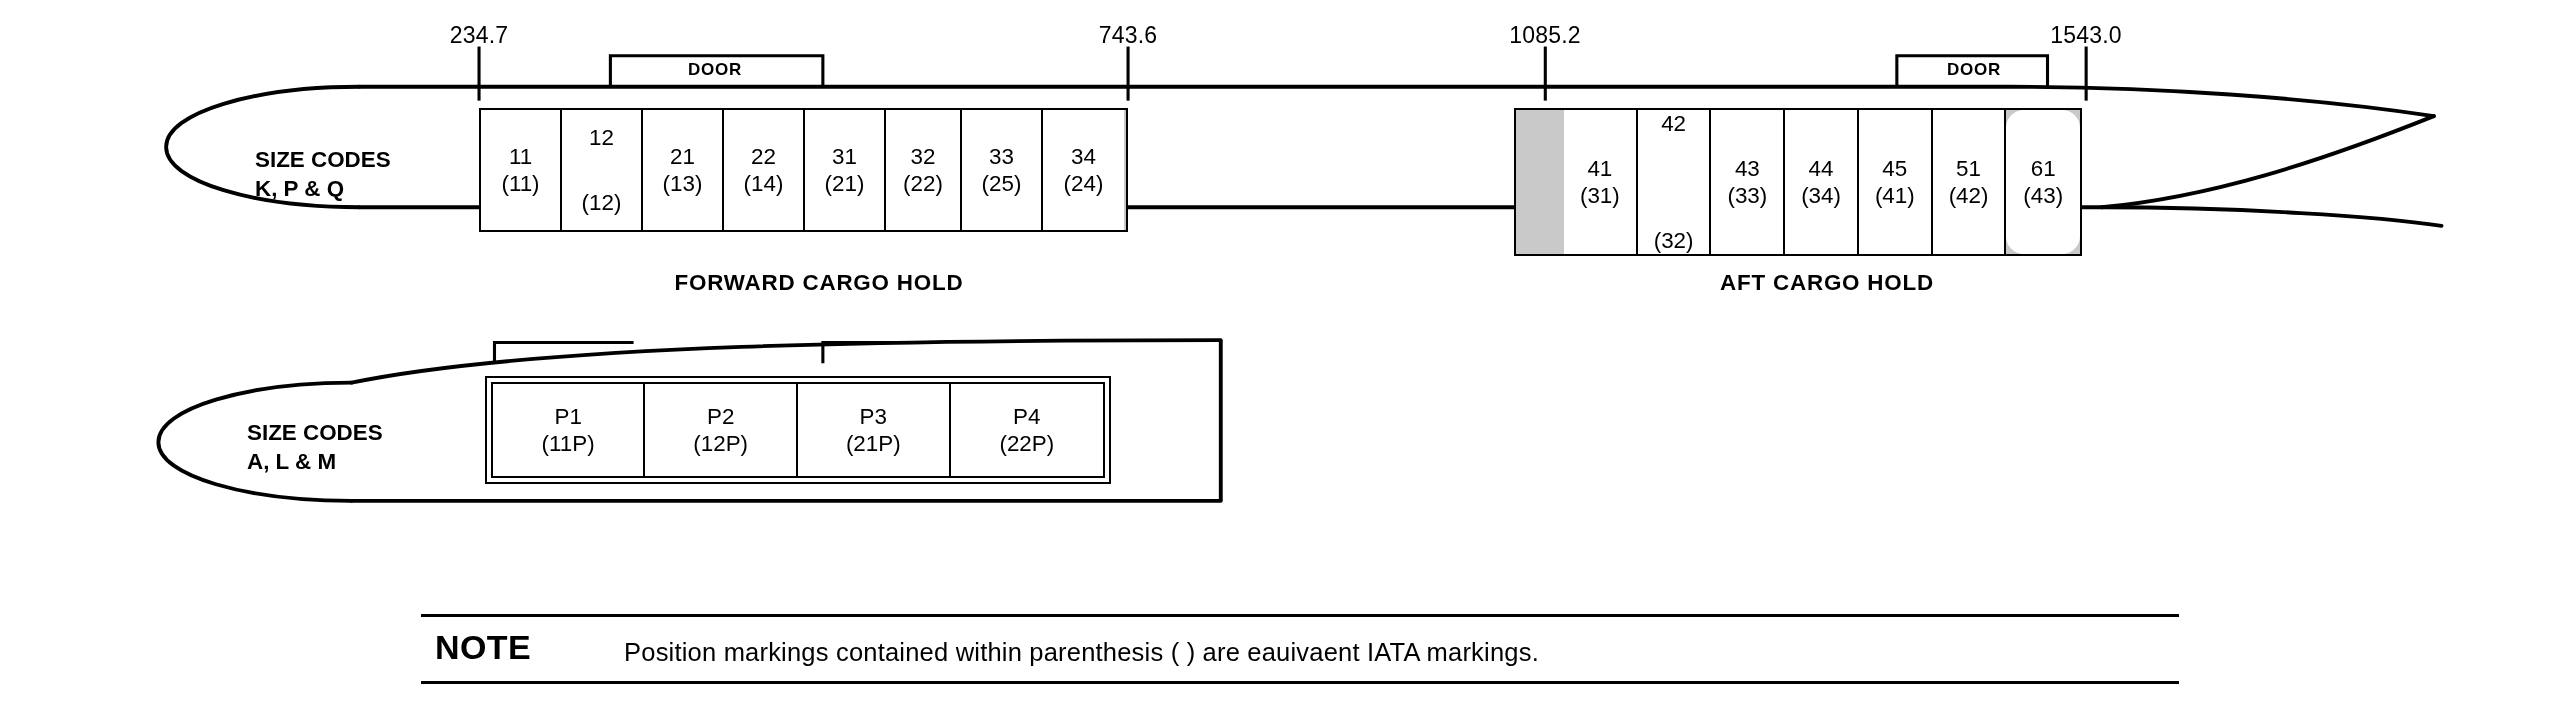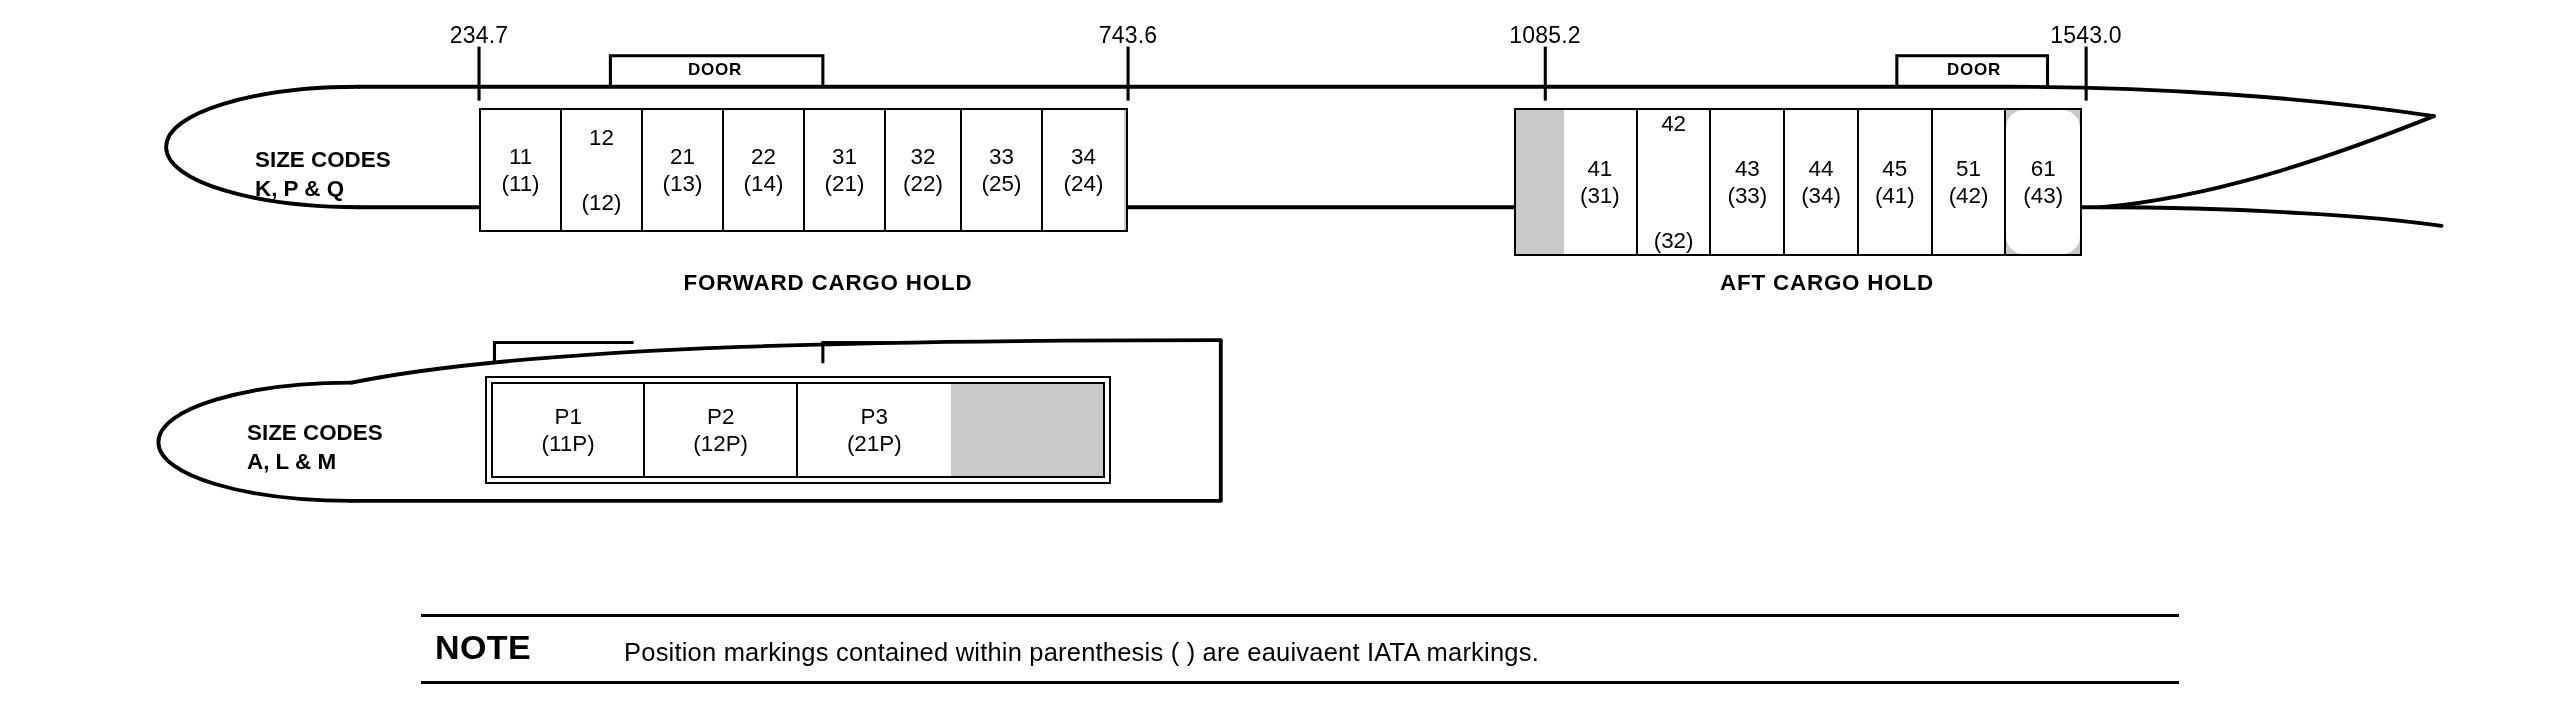--- a/index.html
+++ b/index.html
@@ -209,21 +209,21 @@
     <div class="pos-cell" style="width:81px;">
       <span class="l1">33</span>
       <span class="l2">(25)</span>
     </div>
     <div class="pos-cell" style="width:81px;">
       <span class="l1">34</span>
       <span class="l2">(24)</span>
     </div>
   </div>
 
-  <div class="hold-caption" style="left:819px; top:270px;margin-left:9px;">FORWARD CARGO HOLD</div>
+  <div class="hold-caption" style="left:819px; top:270px;">FORWARD CARGO HOLD</div>
 
   <div class="pos-row" style="left:1514px; top:108px; width:568px; height:148px;padding-left:48px;">
     <div class="pos-cell" style="width:81px;">
       <span class="l1">41</span>
       <span class="l2">(31)</span>
     </div>
     <div class="pos-cell" style="width:81px;justify-content:space-between;">
       <span class="l1">42</span>
       <span class="l2">(32)</span>
     </div>
@@ -262,20 +262,24 @@
         <span class="l1">P1</span>
         <span class="l2">(11P)</span>
       </div>
       <div class="pos-cell" style="width:25%;">
         <span class="l1">P2</span>
         <span class="l2">(12P)</span>
       </div>
       <div class="pos-cell" style="width:25%;">
         <span class="l1">P3</span>
         <span class="l2">(21P)</span>
+      </div>
+      <div class="pos-cell" style="width:25%;">
+        <span class="l1">P4</span>
+        <span class="l2">(22P)</span>
       </div>
     </div>
   </div>
 
   <div class="note-wrap" style="left:421px; top:614px; width:1758px;">
     <div class="note-rule"></div>
     <div class="note-body">
       <div class="note-title">NOTE</div>
       <div class="note-text">Position markings contained within parenthesis ( ) are eauivaent IATA markings.</div>
     </div>

